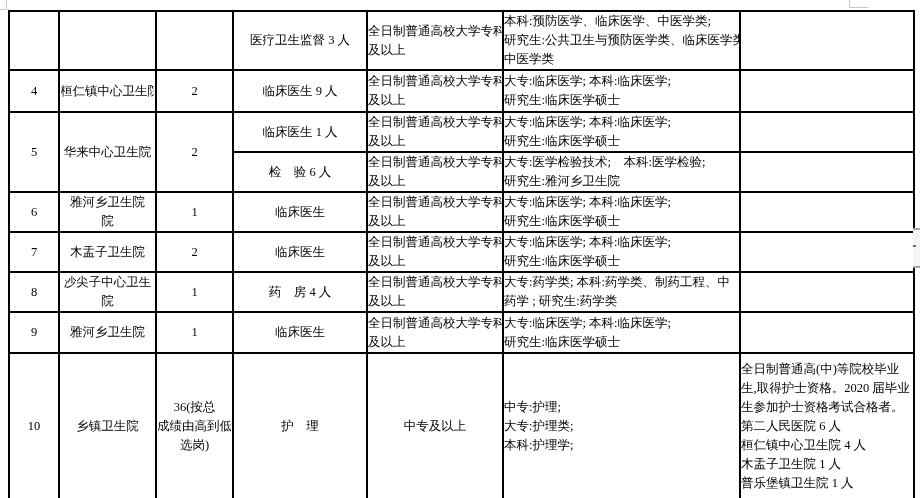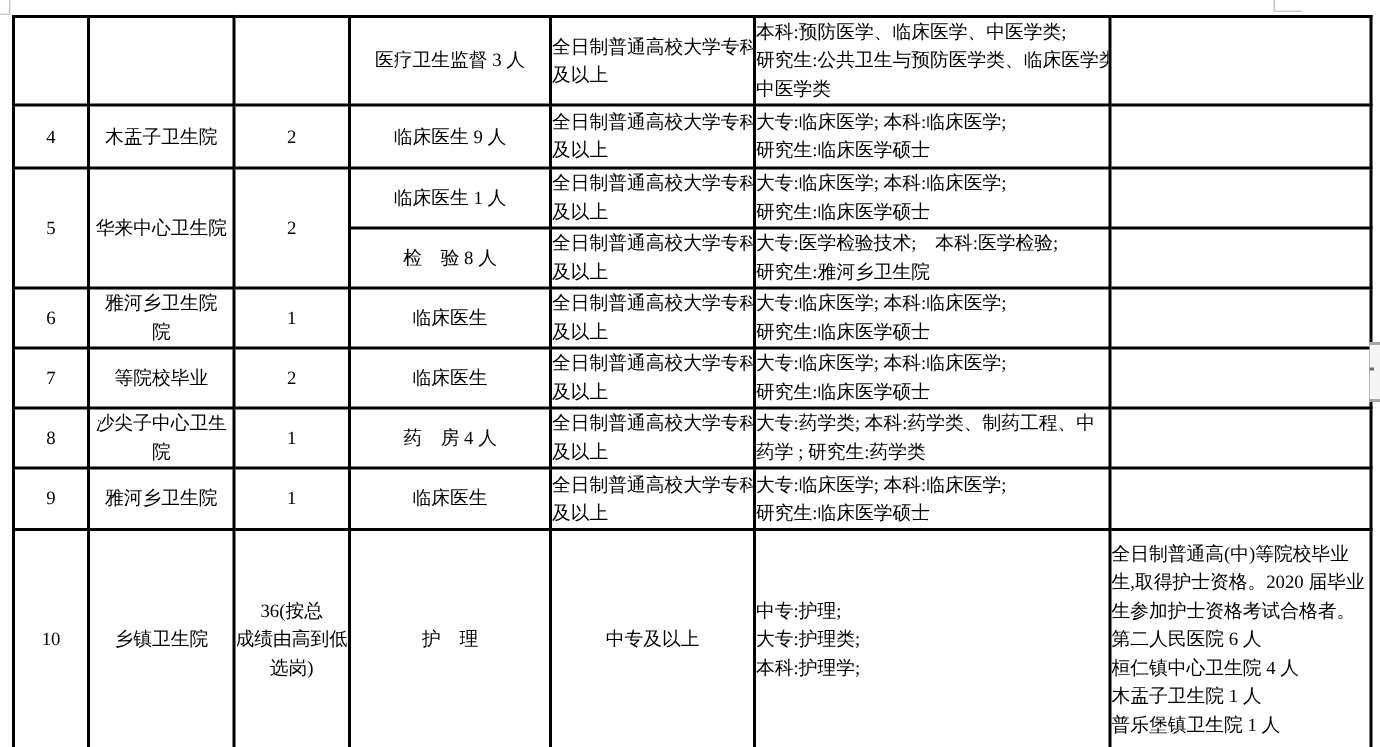--- a/index.html
+++ b/index.html
@@ -86,63 +86,63 @@
         <td class="center">医疗卫生监督 3 人</td>
         <td class="left">全日制普通高校大学专科
 及以上</td>
         <td class="left">本科:预防医学、临床医学、中医学类;
 研究生:公共卫生与预防医学类、临床医学类、
 中医学类</td>
         <td class="left"></td>
       </tr>
       <tr style="height:42px">
         <td class="center">4</td>
-        <td class="center">木盂子卫生院</td>
+        <td class="center">桓仁镇中心卫生院</td>
         <td class="center">2</td>
         <td class="center">临床医生 9 人</td>
         <td class="left">全日制普通高校大学专科
 及以上</td>
         <td class="left">大专:临床医学; 本科:临床医学;
 研究生:临床医学硕士</td>
         <td class="left"></td>
       </tr>
       <tr style="height:38px">
         <td class="center" rowspan="2">5</td>
         <td class="center" rowspan="2">华来中心卫生院</td>
         <td class="center" rowspan="2">2</td>
         <td class="center">临床医生 1 人</td>
         <td class="left">全日制普通高校大学专科
 及以上</td>
         <td class="left">大专:临床医学; 本科:临床医学;
 研究生:临床医学硕士</td>
         <td class="left"></td>
       </tr>
       <tr style="height:39px">
-        <td class="center">检　验 8 人</td>
+        <td class="center">检　验 6 人</td>
         <td class="left">全日制普通高校大学专科
 及以上</td>
         <td class="left">大专:医学检验技术;　本科:医学检验;
 研究生:雅河乡卫生院</td>
         <td class="left"></td>
       </tr>
       <tr style="height:40px">
         <td class="center">6</td>
         <td class="center">雅河乡卫生院
 院</td>
         <td class="center">1</td>
         <td class="center">临床医生</td>
         <td class="left">全日制普通高校大学专科
 及以上</td>
         <td class="left">大专:临床医学; 本科:临床医学;
 研究生:临床医学硕士</td>
         <td class="left"></td>
       </tr>
       <tr style="height:38px">
         <td class="center">7</td>
-        <td class="center">等院校毕业</td>
+        <td class="center">木盂子卫生院</td>
         <td class="center">2</td>
         <td class="center">临床医生</td>
         <td class="left">全日制普通高校大学专科
 及以上</td>
         <td class="left">大专:临床医学; 本科:临床医学;
 研究生:临床医学硕士</td>
         <td class="left"></td>
       </tr>
       <tr style="height:38px">
         <td class="center">8</td>

